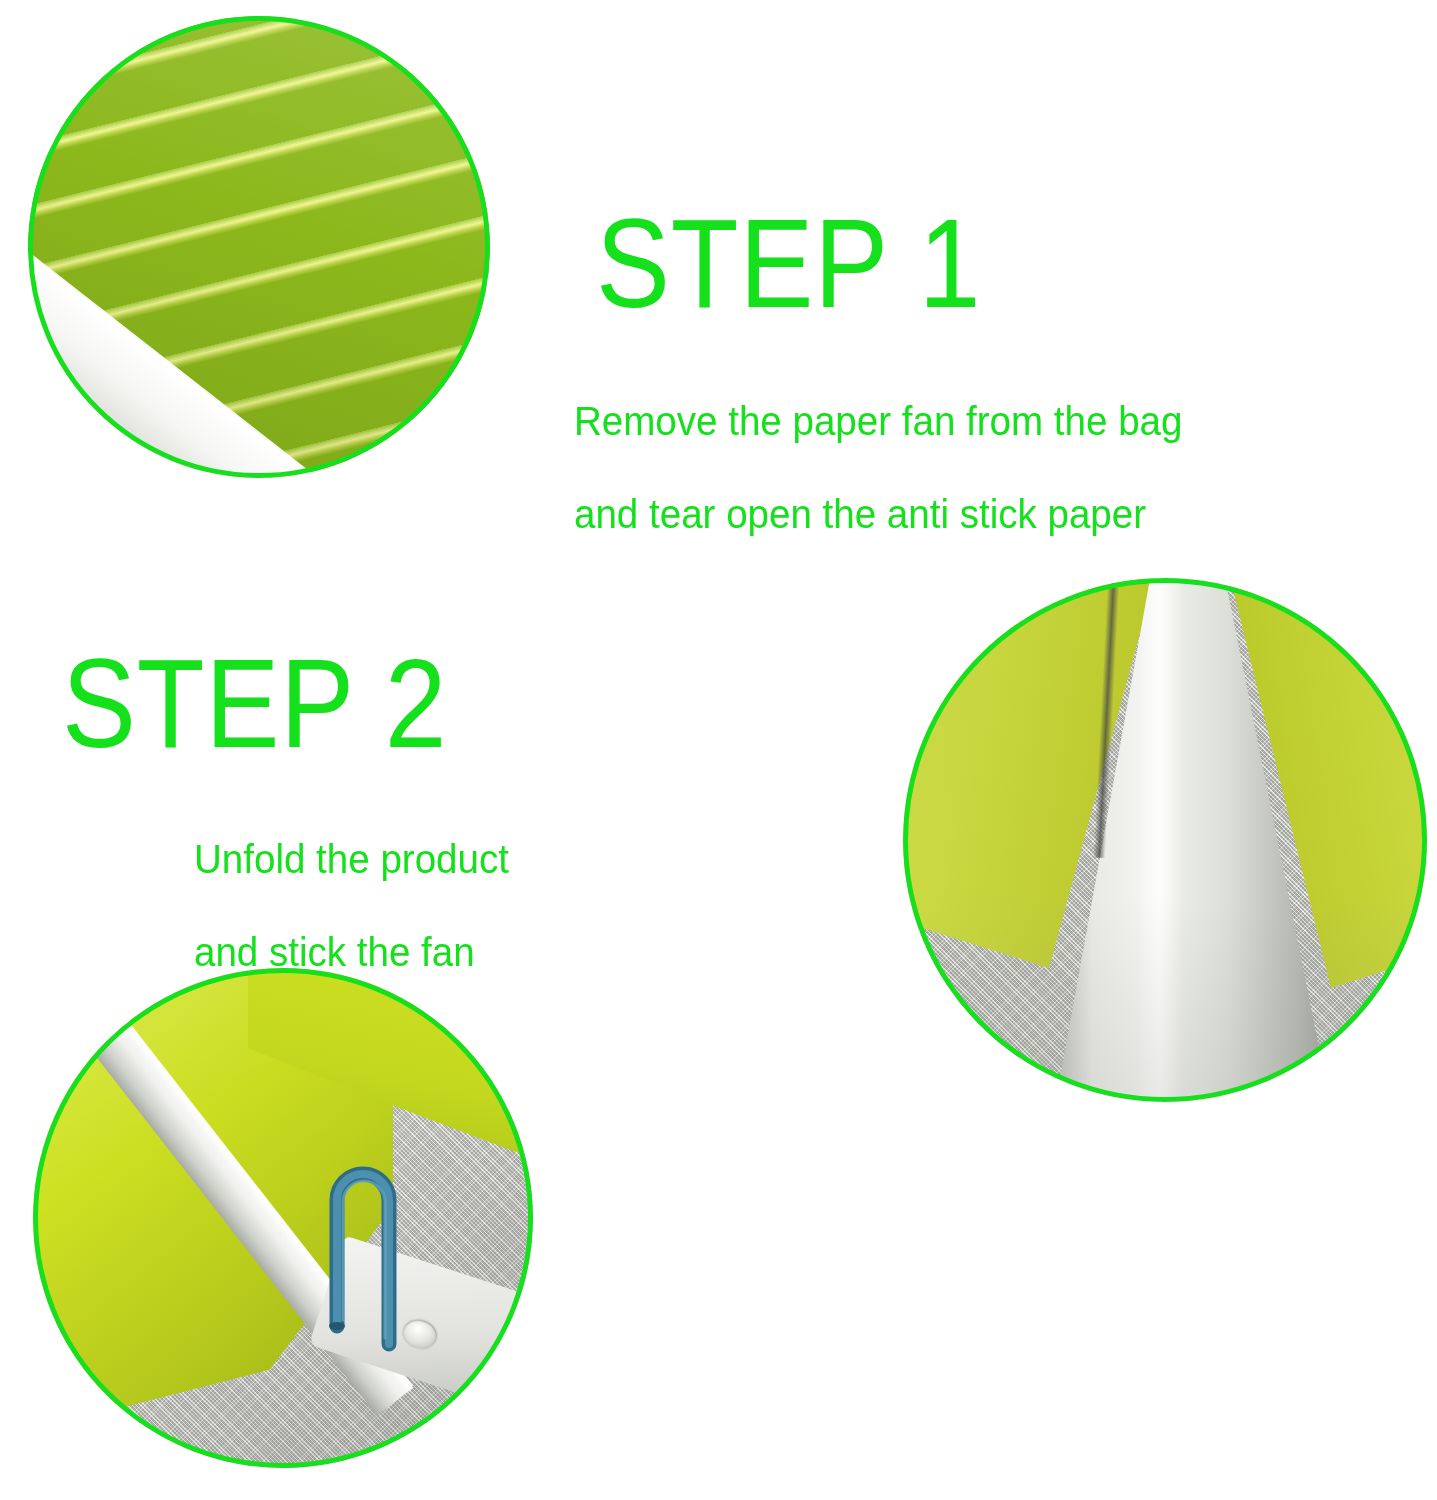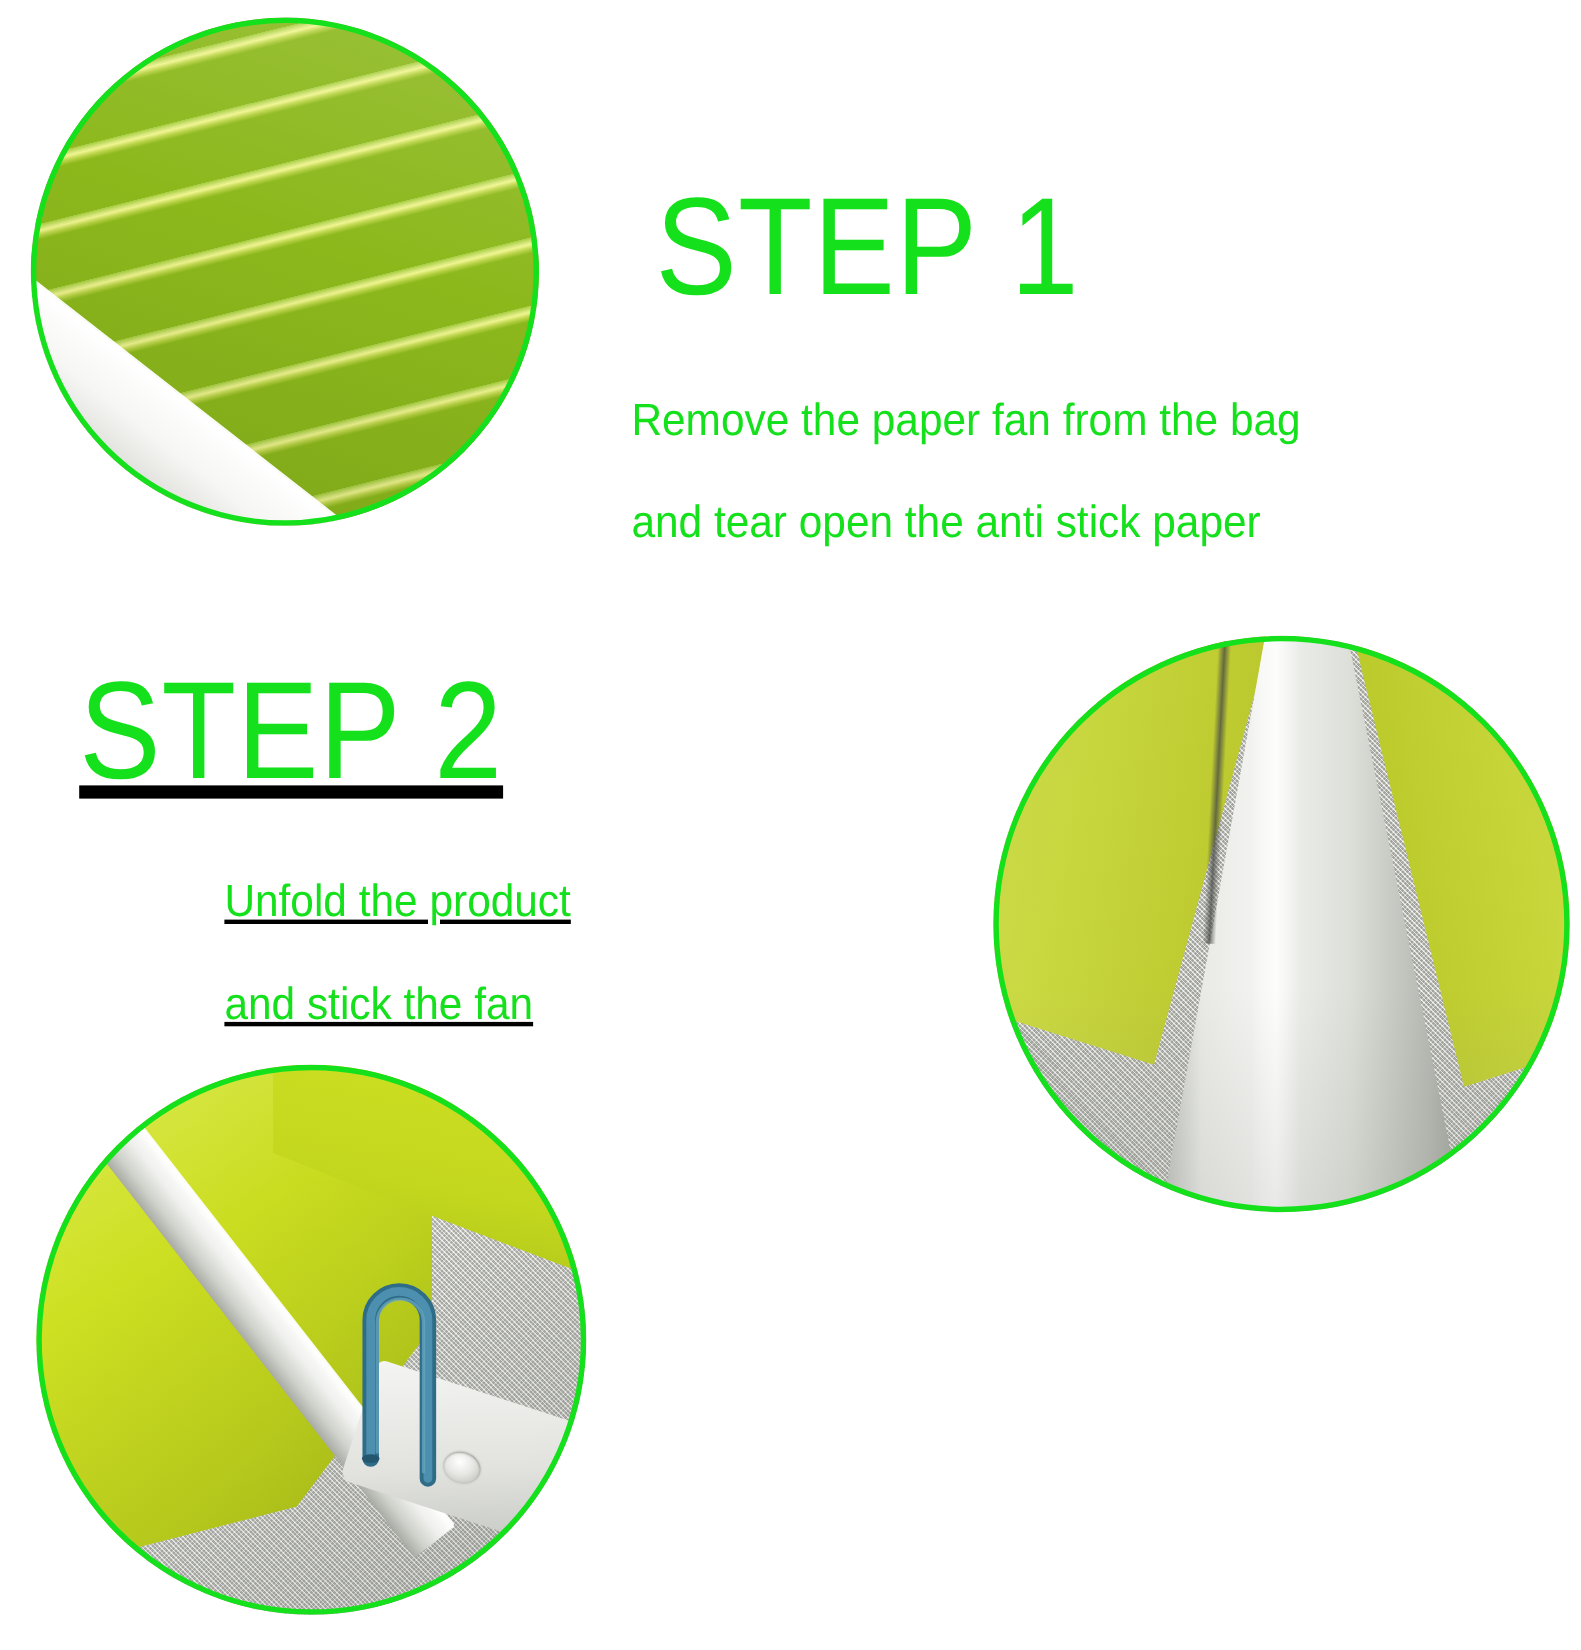--- a/index.html
+++ b/index.html
@@ -208,21 +208,21 @@
     left: 370px; top: 352px; width: 34px; height: 28px;
     background: radial-gradient(ellipse at 40% 35%, #ffffff 0%, #e6e7e3 45%, #b6b8b2 100%);
     border-radius: 50%;
     box-shadow: 0 1px 2px rgba(90,92,88,0.55) inset, 0 0 2px rgba(120,122,118,0.6);
     transform: rotate(18deg);
   }
   
   #c3-clip { left: 268px; top: 180px; width: 130px; height: 210px; }
 
   
-  .step-block { position: absolute; }
+  .step-block { position: absolute; margin-top: 40px; }
   .step-title {
     color: #15e01c;
     font-size: 126px;
     line-height: 1.02;
     font-weight: 400;
     letter-spacing: 1px;
     white-space: nowrap;
     margin: 0;
     transform: scaleX(0.88);
   }
@@ -233,21 +233,21 @@
     font-weight: 400;
     white-space: nowrap;
     margin: 0;
     transform: scaleX(0.94);
   }
   #step1-block { left: 574px; top: 160px; width: 830px; text-align: left; }
   #step1-block .step-title { transform-origin: left center; margin-left: 22px; }
   #step1-block .line-1 { transform-origin: left center; margin-top: 72px; }
   #step1-block .line-2 { transform-origin: left center; margin-top: 52px; }
 
-  #step2-block { left: 72px; top: 600px; width: 700px; text-decoration: underline; }
+  #step2-block { left: 62px; top: 600px; width: 700px; }
   #step2-block .step-title { transform-origin: left center; margin-left: 0px; }
   #step2-block .line-1 { transform-origin: left center; margin-top: 70px; margin-left: 132px; }
   #step2-block .line-2 { transform-origin: left center; margin-top: 52px; margin-left: 132px; }
 
   #step3-block { left: 640px; top: 1130px; width: 740px; }
   #step3-block .step-title { transform-origin: left center; margin-left: 0px; }
   #step3-block .line-1 { transform-origin: left center; margin-top: 70px; margin-left: 132px; }
   #step3-block .line-2 { transform-origin: left center; margin-top: 52px; margin-left: 132px; }
 </style>
 </head>

